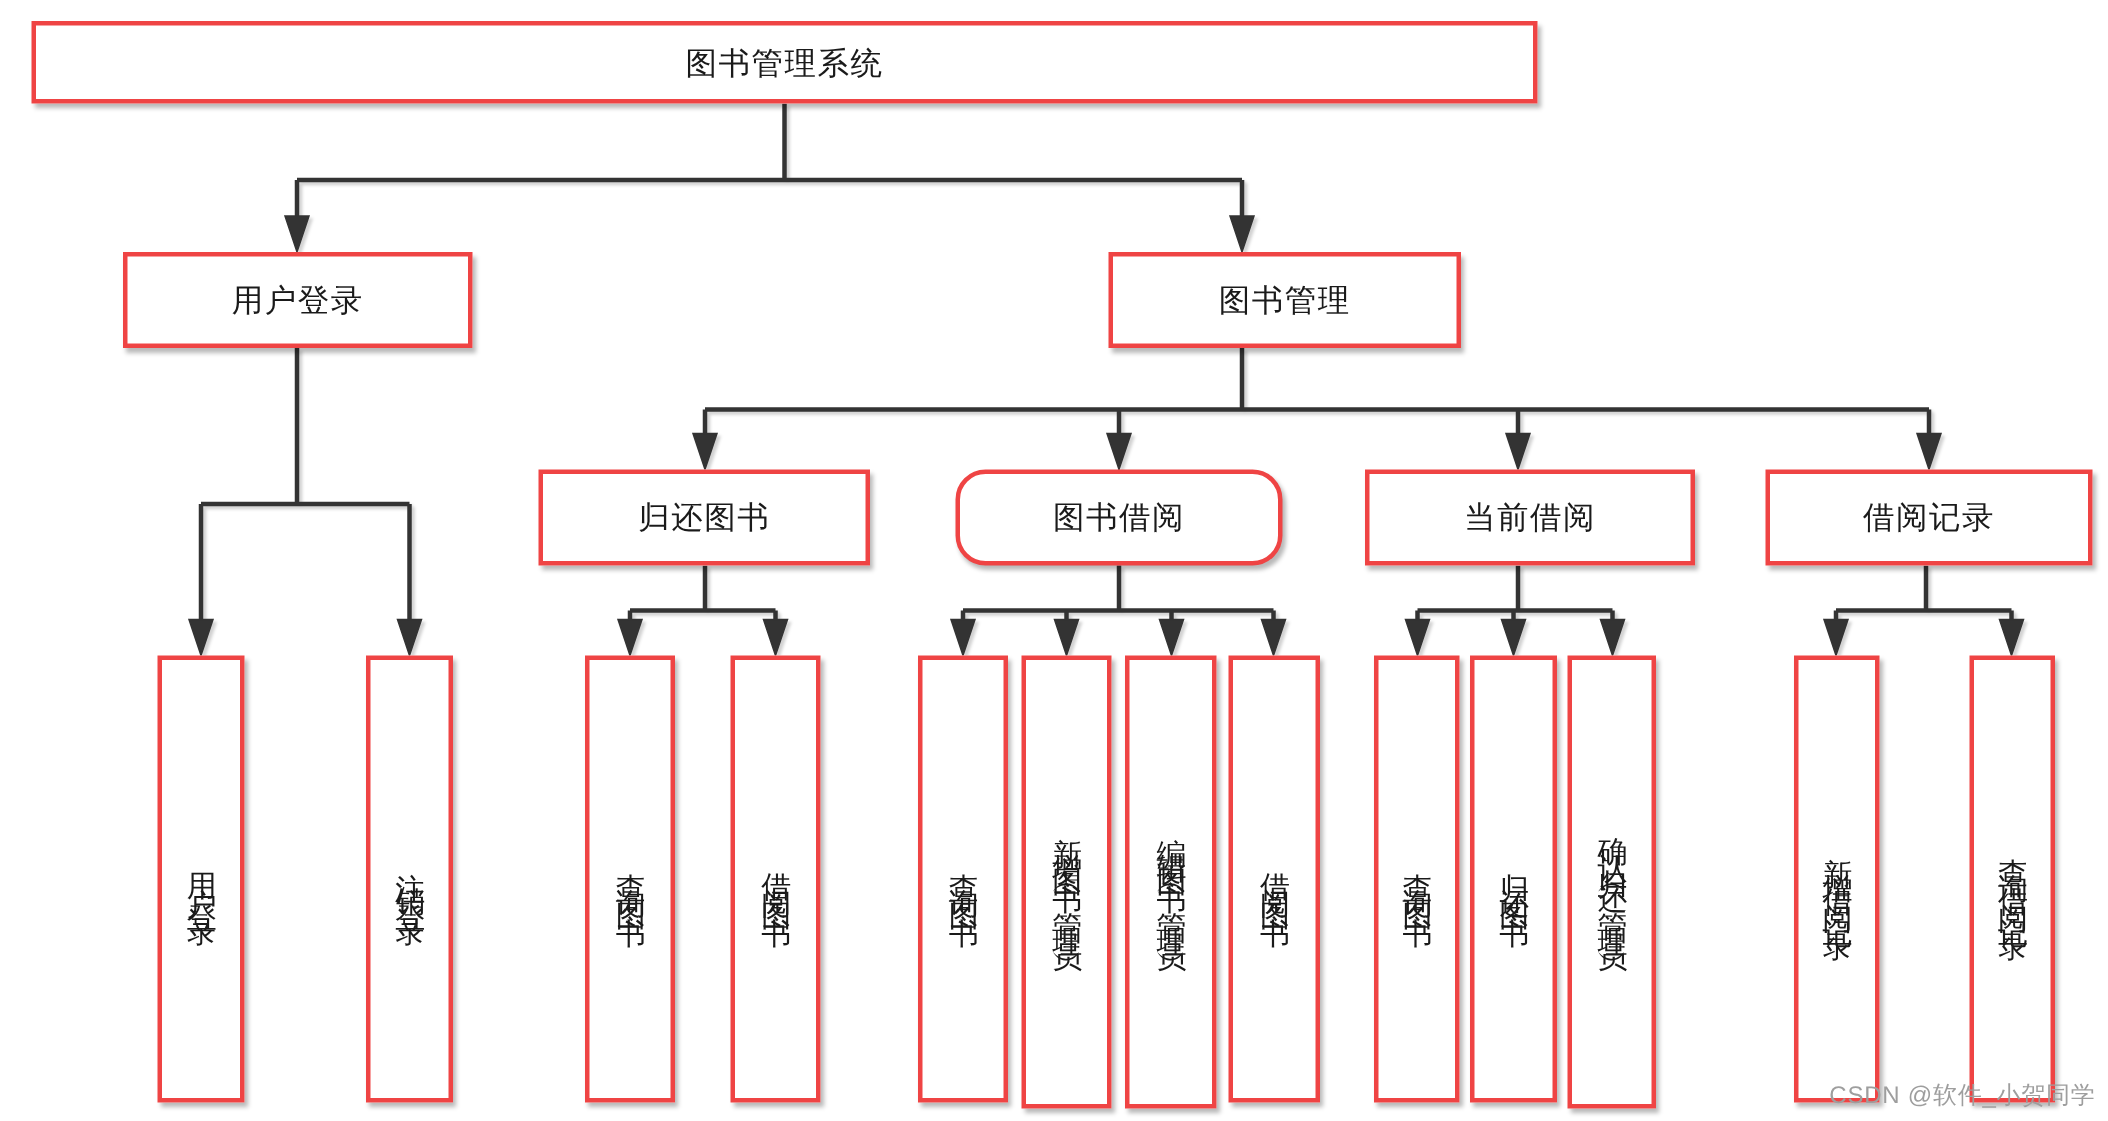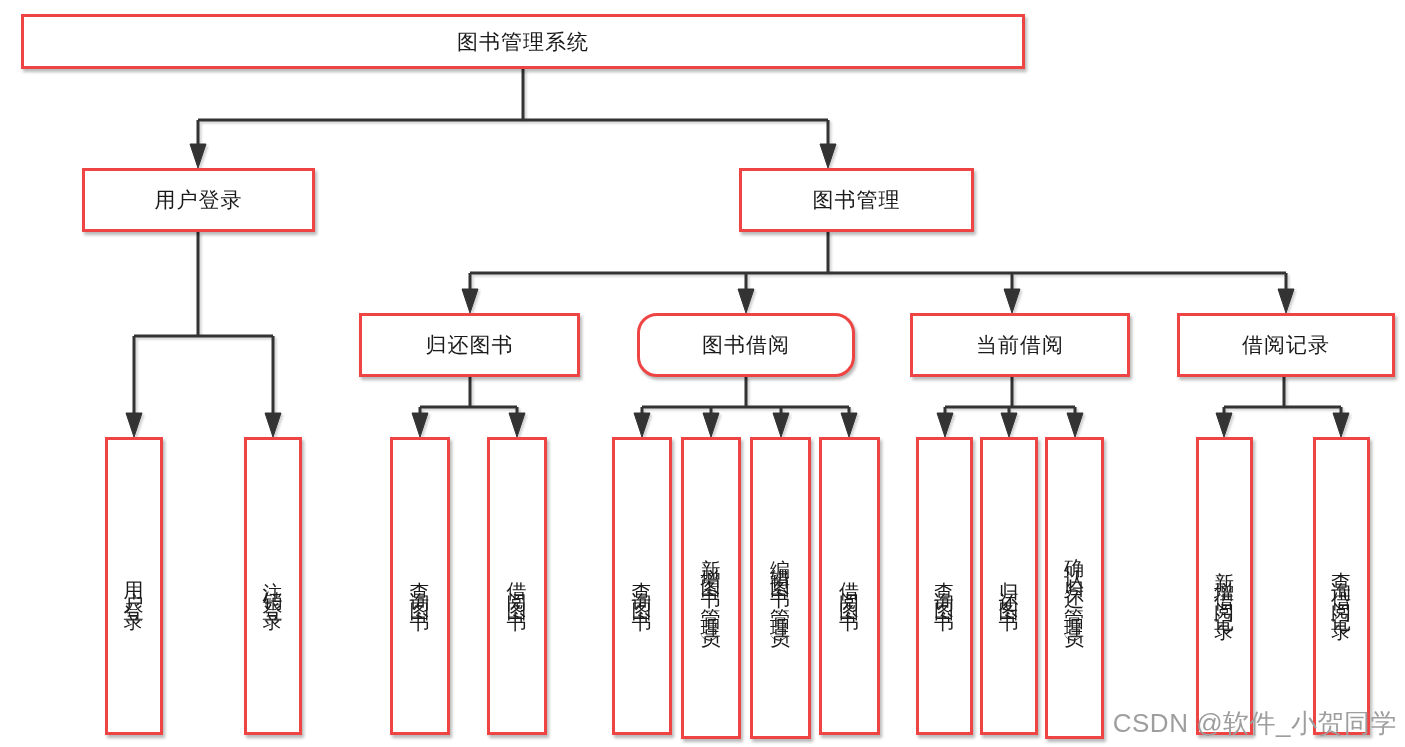--- a/index.html
+++ b/index.html
@@ -54,21 +54,21 @@
     text-orientation: mixed;
     font-size: 20px;
     letter-spacing: 10px;
     line-height: 1;
     color: #1a1a1a;
   }
   .watermark {
     position: absolute;
     right: 8px;
     bottom: 6px;
-    font-size: 26px;
+    font-size: 16px;
     color: #9e9e9e;
     letter-spacing: 0.5px;
     z-index: 10;
     white-space: nowrap;
   }
 </style>
 </head>
 <body>
 
 <div class="stage">

